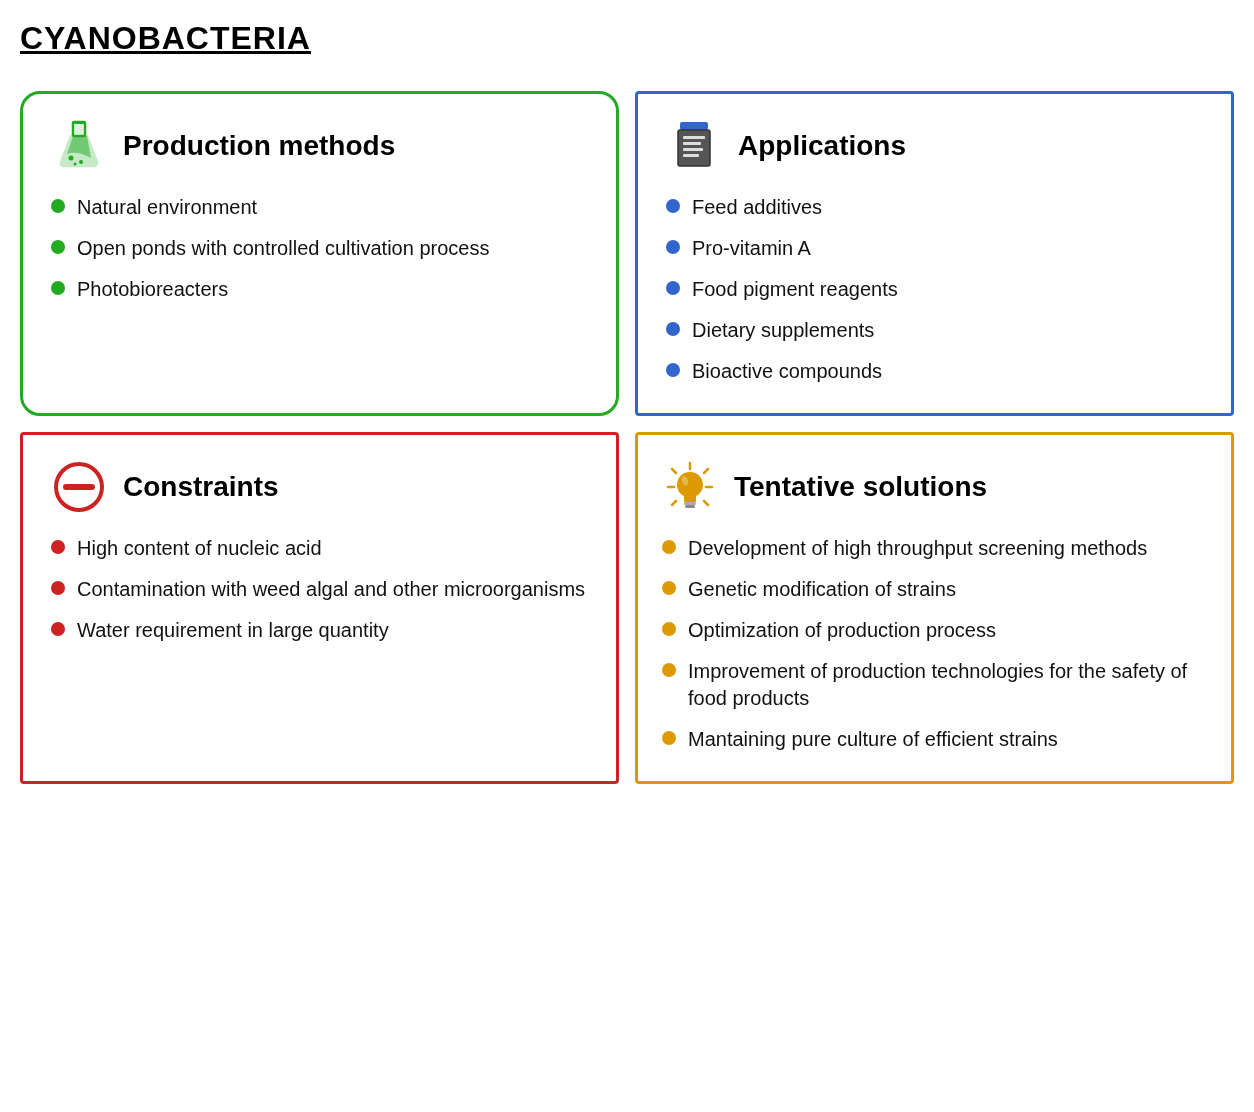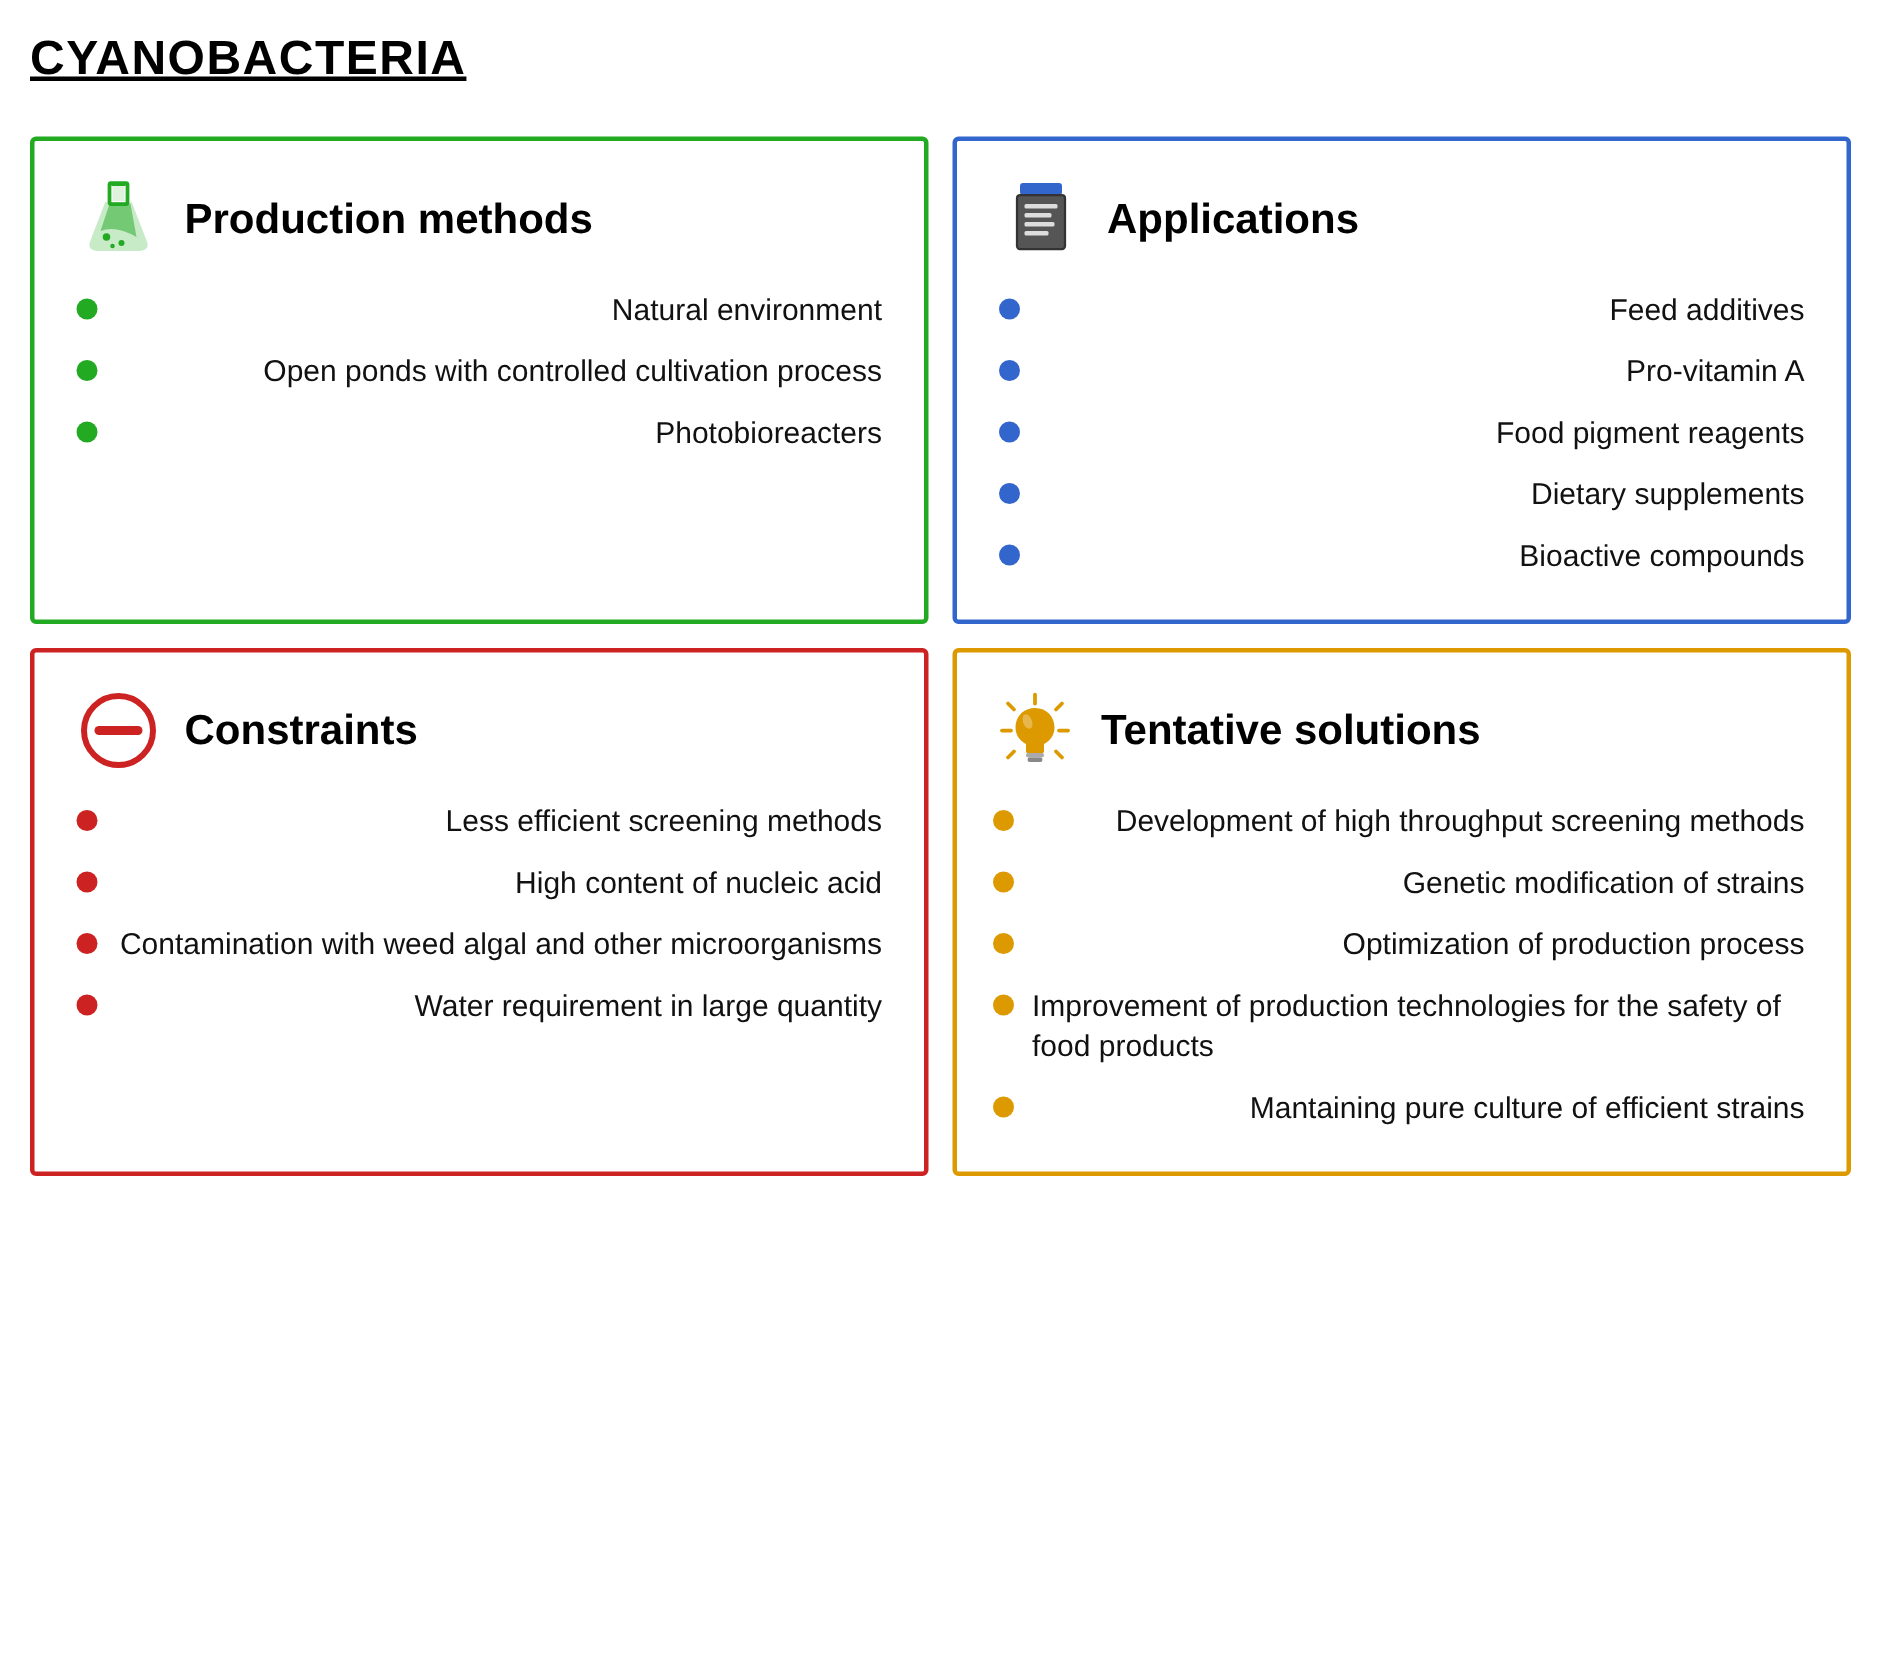--- a/index.html
+++ b/index.html
@@ -22,21 +22,21 @@
       display: grid;
       grid-template-columns: 1fr 1fr;
       grid-template-rows: auto auto;
       gap: 16px;
     }
     .card {
       border: 3px solid;
       border-radius: 4px;
       padding: 24px 28px 28px 28px;
     }
-    .card-production { border-color: #22aa22; }
+    .card-production { border-color: #22aa22; border-radius: 20px; }
     .card-applications { border-color: #3366cc; }
     .card-constraints { border-color: #cc2222; }
     .card-solutions { border-color: #dd9900; padding-left: 24px; }
 
     .card-header {
       display: flex;
       align-items: center;
       gap: 16px;
       margin-bottom: 20px;
     }
@@ -59,21 +59,20 @@
       margin: 0;
     }
     .bullet-list li {
       display: flex;
       align-items: flex-start;
       gap: 12px;
       font-size: 20px;
       color: #111;
       margin-bottom: 14px;
       line-height: 1.35;
-      justify-content: space-between;
     }
     .bullet-list li:last-child { margin-bottom: 0; }
     .bullet-dot {
       flex-shrink: 0;
       width: 14px;
       height: 14px;
       border-radius: 50%;
       margin-top: 5px;
     }
     .dot-green { background: #22aa22; }
@@ -169,24 +168,20 @@
         <svg width="52" height="52" viewBox="0 0 52 52" xmlns="http://www.w3.org/2000/svg">
           <circle cx="26" cy="26" r="23" fill="none" stroke="#cc2222" stroke-width="4"></circle>
           <rect x="10" y="23" width="32" height="6" rx="3" fill="#cc2222"></rect>
         </svg>
       </div>
       <span class="card-title">Constraints</span>
     </div>
     <ul class="bullet-list">
       <li>
         <span class="bullet-dot dot-red"></span>
-        <span>Less efficient screening methods</span>
-      </li>
-      <li>
-        <span class="bullet-dot dot-red"></span>
         <span>High content of nucleic acid</span>
       </li>
       <li>
         <span class="bullet-dot dot-red"></span>
         <span>Contamination with weed algal and other microorganisms</span>
       </li>
       <li>
         <span class="bullet-dot dot-red"></span>
         <span>Water requirement in large quantity</span>
       </li>

